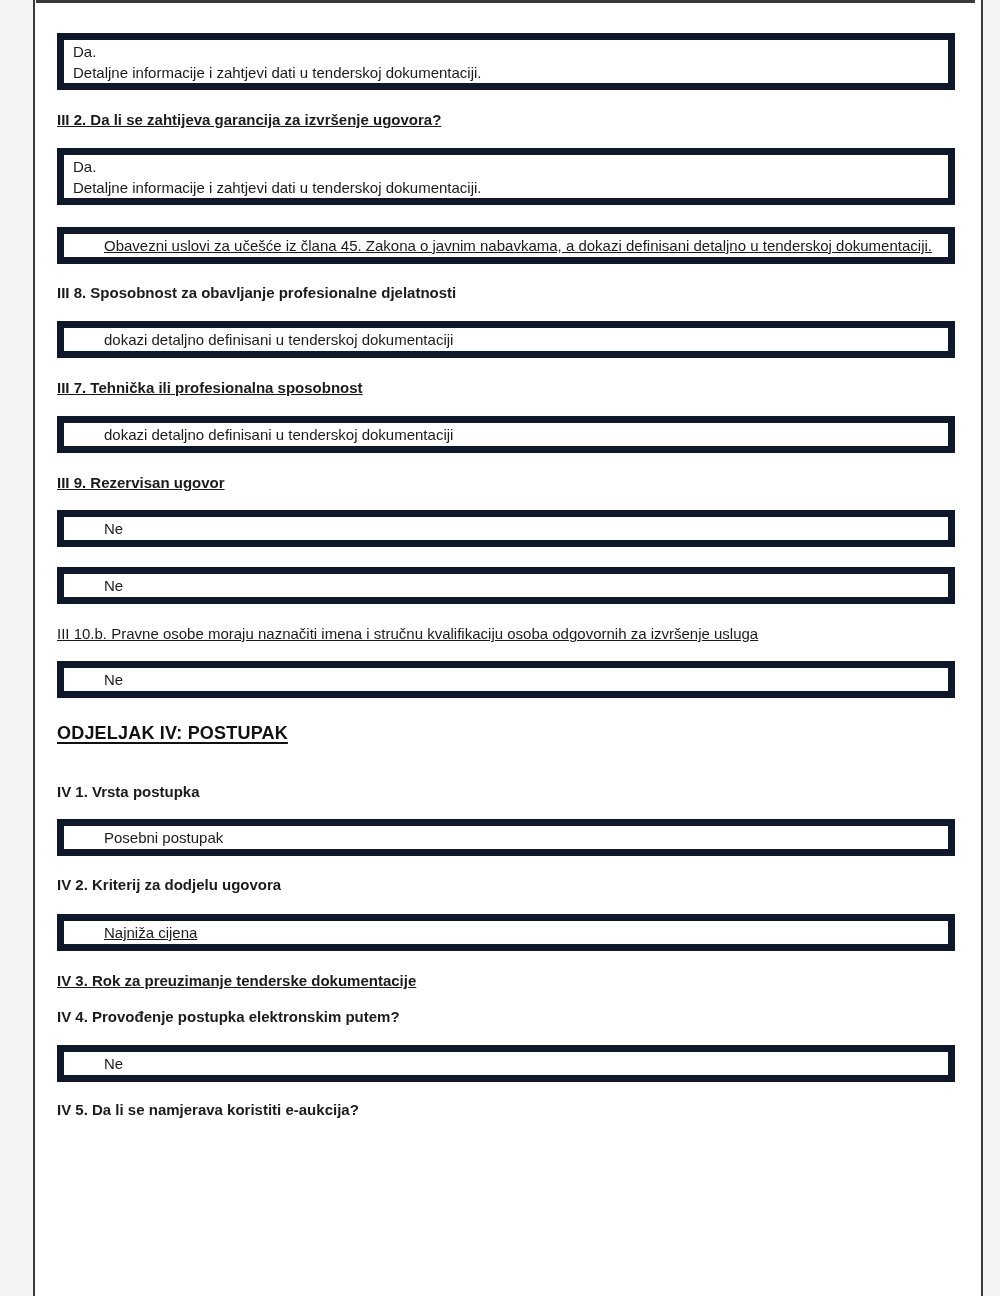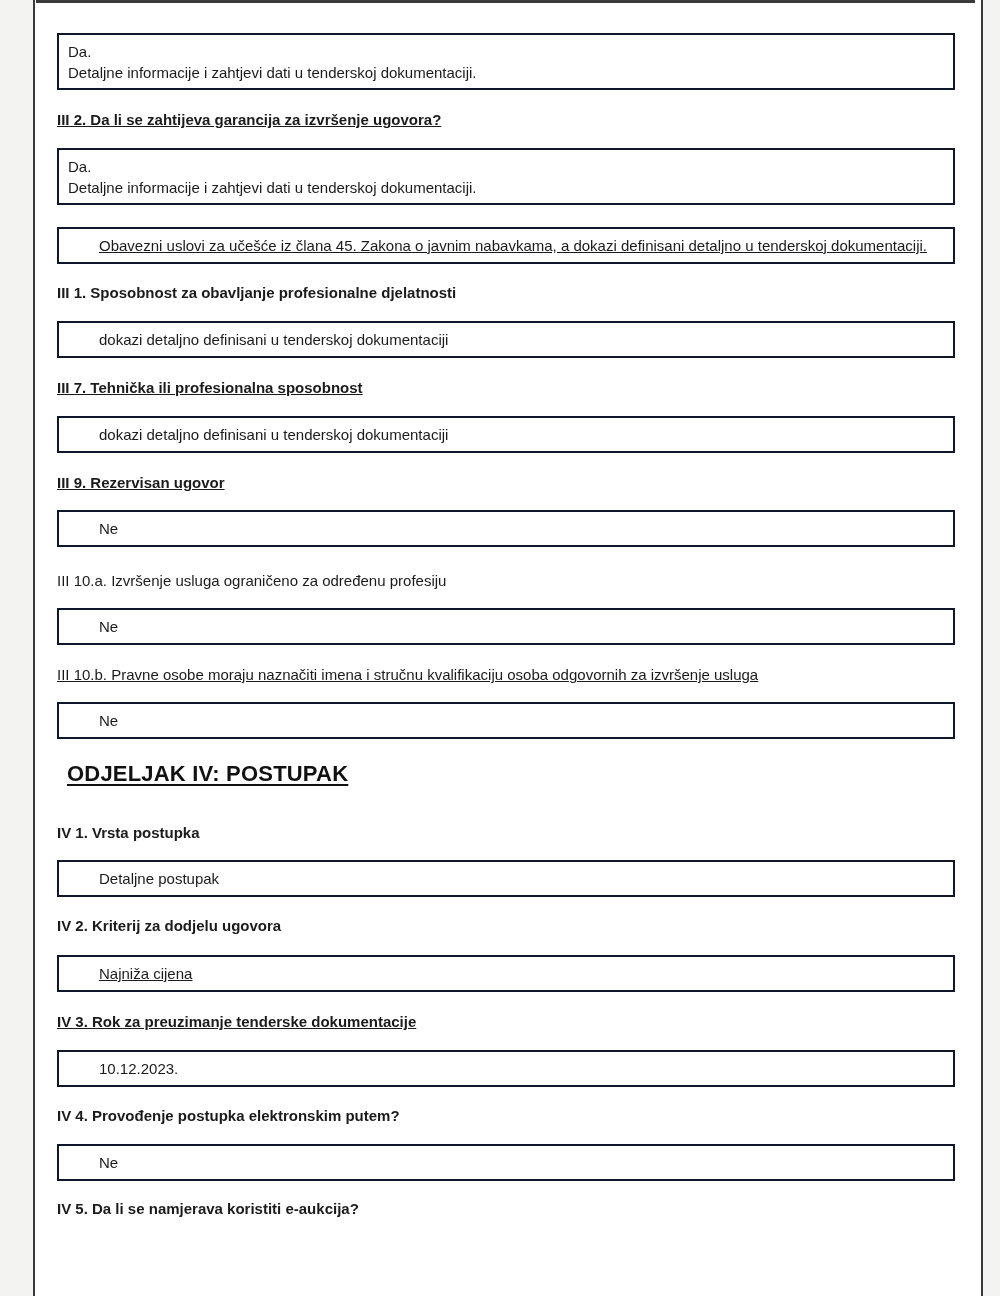--- a/index.html
+++ b/index.html
@@ -52,34 +52,33 @@
     font-weight: bold;
     color: #1b1b1b;
   }
   .sub-heading {
     font-size: 15px;
     line-height: 15px;
     font-weight: normal;
     color: #1b1b1b;
   }
   .section-title {
-    font-size: 22px;
+    font-size: 18px;
     line-height: 22px;
     font-weight: bold;
     color: #111111;
     text-decoration: underline;
     text-decoration-thickness: 2px;
     text-underline-offset: 3px;
     letter-spacing: 0.2px;
-    margin-left: 10px;
   }
   .answer-box {
     box-sizing: border-box;
     width: 898px;
-    border: 2px solid #0f172a;
+    border: 7px solid #0f172a;
     background: #ffffff;
     padding: 0 9px;
     display: flex;
     flex-direction: column;
     justify-content: center;
     font-size: 15px;
     line-height: 21px;
     color: #1b1b1b;
   }
   .answer-box.two { height: 57px; }
@@ -115,70 +114,66 @@
     <div class="answer-box two mt21">
       <span>Da.</span>
       <span>Detaljne informacije i zahtjevi dati u tenderskoj dokumentaciji.</span>
     </div>
 
 
     <div class="answer-box one mt22">
       <span>Obavezni uslovi za učešće iz člana 45. Zakona o javnim nabavkama, a dokazi definisani detaljno u tenderskoj dokumentaciji.</span>
     </div>
 
-    <div class="q-heading mt21">III 1. Sposobnost za obavljanje profesionalne djelatnosti</div>
+    <div class="q-heading mt21">III 8. Sposobnost za obavljanje profesionalne djelatnosti</div>
 
     <div class="answer-box one mt21">
       <span>dokazi detaljno definisani u tenderskoj dokumentaciji</span>
     </div>
 
     <div class="q-heading mt22">III 7. Tehnička ili profesionalna sposobnost</div>
 
     <div class="answer-box one mt21">
       <span>dokazi detaljno definisani u tenderskoj dokumentaciji</span>
     </div>
 
     <div class="q-heading mt22">III 9. Rezervisan ugovor</div>
 
     <div class="answer-box one mt20">
       <span>Ne</span>
     </div>
 
 
-    <div class="sub-heading mt26">III 10.a. Izvršenje usluga ograničeno za određenu profesiju</div>
 
     <div class="answer-box one mt20">
       <span>Ne</span>
     </div>
 
     <div class="sub-heading mt22">III 10.b. Pravne osobe moraju naznačiti imena i stručnu kvalifikaciju osoba odgovornih za izvršenje usluga</div>
 
     <div class="answer-box one mt20">
       <span>Ne</span>
     </div>
 
     <div class="section-title mt24">ODJELJAK IV: POSTUPAK</div>
 
     <div class="q-heading mt40">IV 1. Vrsta postupka</div>
 
     <div class="answer-box one mt20">
-      <span>Detaljne postupak</span>
+      <span>Posebni postupak</span>
     </div>
 
     <div class="q-heading mt21">IV 2. Kriterij za dodjelu ugovora</div>
 
     <div class="answer-box one mt22">
       <span>Najniža cijena</span>
     </div>
 
     <div class="q-heading mt22">IV 3. Rok za preuzimanje tenderske dokumentacije</div>
 
-    <div class="answer-box one mt21">
-      <span>10.12.2023.</span>
-    </div>
 
     <div class="q-heading mt21">IV 4. Provođenje postupka elektronskim putem?</div>
 
     <div class="answer-box one mt21">
       <span>Ne</span>
     </div>
 
     <div class="q-heading mt20">IV 5. Da li se namjerava koristiti e-aukcija?</div>
 
   </div>

